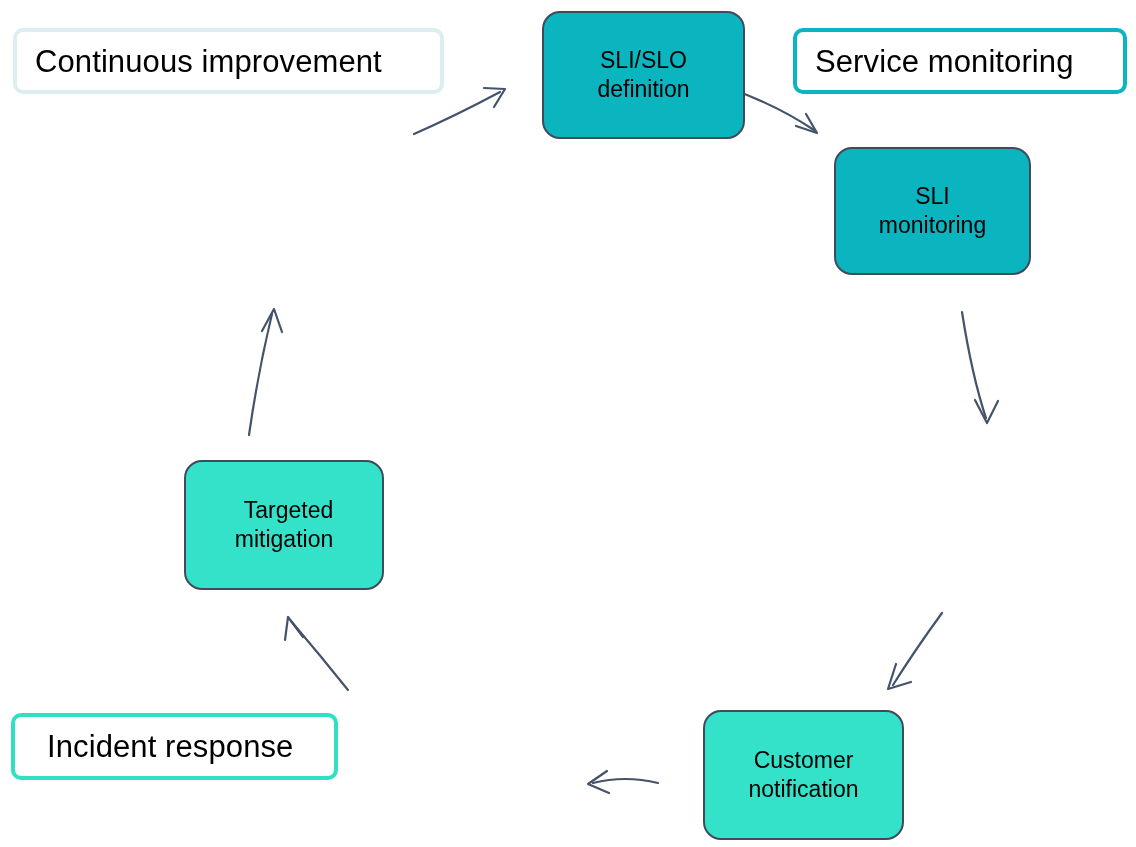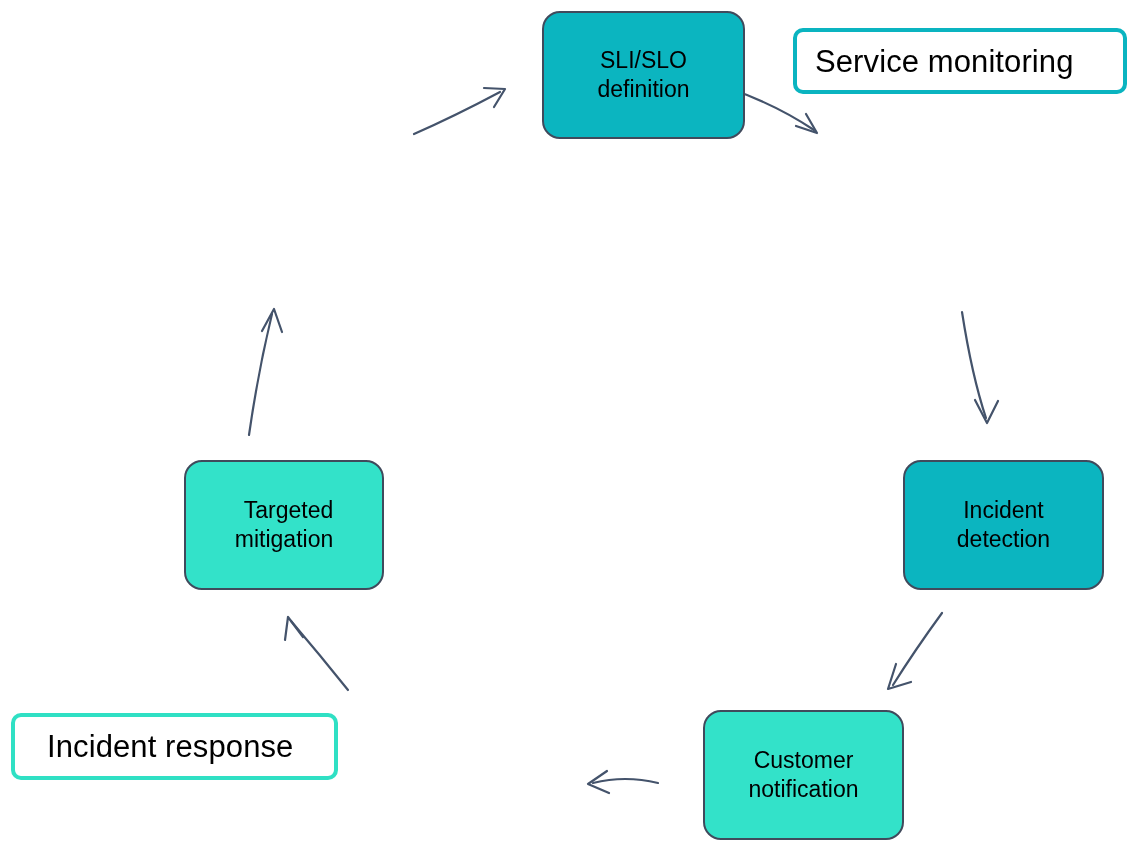--- a/index.html
+++ b/index.html
@@ -138,35 +138,38 @@
       <path class="flow-path" d="M 249 435 Q 258 372 272 314"></path>
       <path class="flow-head" d="M 262 331 L 274 309 L 282 332"></path>
     </g>
 
     <g>
       <path class="flow-path" d="M 414 134 Q 455 116 500 92"></path>
       <path class="flow-head" d="M 484 88 L 505 89 L 494 107"></path>
     </g>
   </svg>
 
+  <div class="legend" id="legend-continuous">
+    <span>Continuous improvement</span>
+  </div>
 
   <div class="legend" id="legend-service">
     <span>Service monitoring</span>
   </div>
 
   <div class="legend" id="legend-incident">
     <span>Incident response</span>
   </div>
 
   <div class="node teal" id="node-sli-slo">SLI/SLO
 definition</div>
 
+  <div class="node teal" id="node-sli-mon">SLI
+monitoring</div>
 
-  <div class="node teal" id="node-incident-det">Incident
-detection</div>
 
   <div class="node green" id="node-cust-notif">Customer
 notification</div>
 
 
   <div class="node green" id="node-targeted">Targeted
 mitigation</div>
 
 
 </div>

